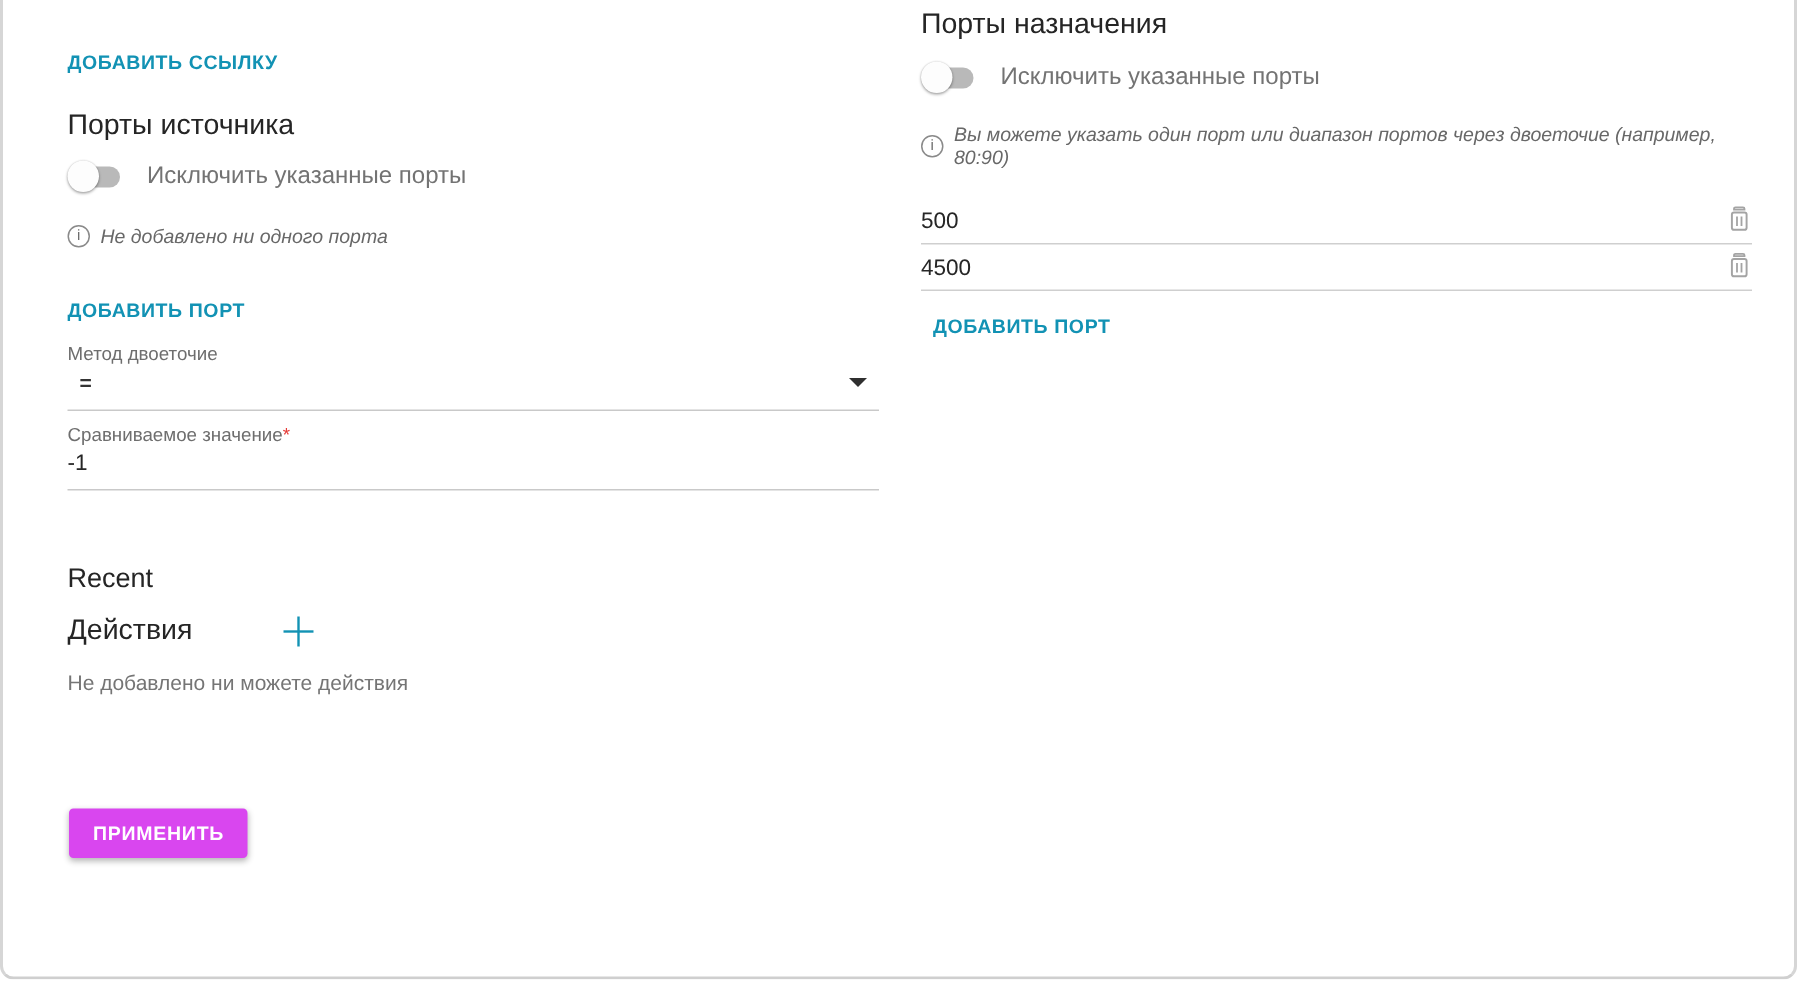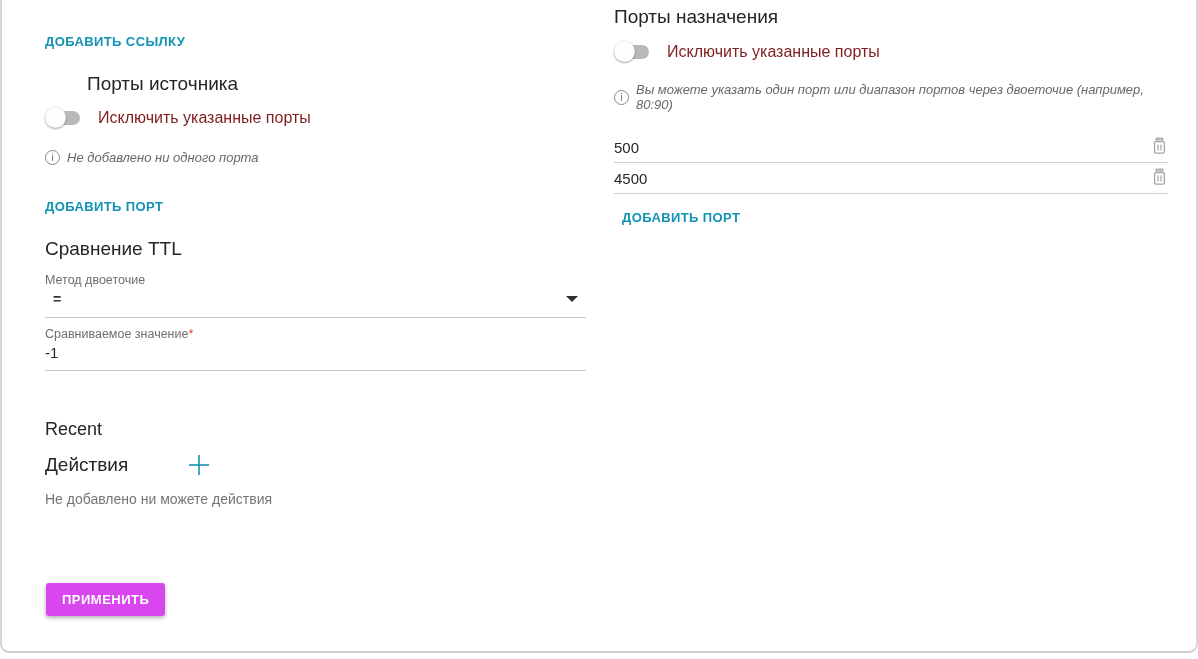--- a/index.html
+++ b/index.html
@@ -41,21 +41,21 @@
     width: 34px; height: 14px; border-radius: 7px;
     background: #b9b9b9;
   }
   .toggle .knob {
     position: absolute; left: 0; top: 0;
     width: 21px; height: 21px; border-radius: 50%;
     background: #fdfdfd;
     box-shadow: 0 1px 2px rgba(0,0,0,.35), 0 0 1px rgba(0,0,0,.18);
   }
   .toggle-row { display: flex; align-items: center; }
-  .toggle-row .tog-label { margin-left: 16px; font-size: 16px; color: #7f1d1d; }
+  .toggle-row .tog-label { margin-left: 16px; font-size: 16px; color: #737373; }
 
   
   .info-row { display: flex; align-items: center; color: #686868; }
   .info-icon {
     flex: none; width: 15px; height: 15px; border: 1px solid #8a8a8a;
     border-radius: 50%; font-size: 10px; line-height: 13px; text-align: center;
     color: #6d6d6d; font-style: normal; margin-right: 7px;
   }
   .info-text { font-size: 13px; font-style: italic; color: #686868; }
 
@@ -97,38 +97,37 @@
 </style>
 </head>
 <body>
 
 <div class="card">
 
   <div class="col-left">
 
     <button class="tlink" style="margin-top: 32px;">ДОБАВИТЬ ССЫЛКУ</button>
 
-    <div class="h1" style="margin-top: 22px; margin-left: 42px;">Порты источника</div>
+    <div class="h1" style="margin-top: 22px;">Порты источника</div>
 
     <div class="toggle-row" style="margin-top: 12px;">
       <span class="toggle">
         <span class="track"></span>
         <span class="knob"></span>
       </span>
       <span class="tog-label">Исключить указанные порты</span>
     </div>
 
     <div class="info-row" style="margin-top: 22px;">
       <span class="info-icon">i</span>
       <span class="info-text">Не добавлено ни одного порта</span>
     </div>
 
     <button class="tlink" style="margin-top: 32px;">ДОБАВИТЬ ПОРТ</button>
 
-    <div class="h1" style="margin-top: 22px;">Сравнение TTL</div>
 
     <div style="margin-top: 13px;">
       <div class="field-label">Метод двоеточие</div>
       <div class="select-row u-line">
         <span class="select-value">=</span>
         <span class="caret"></span>
       </div>
     </div>
 
     <div style="margin-top: 9px;">

